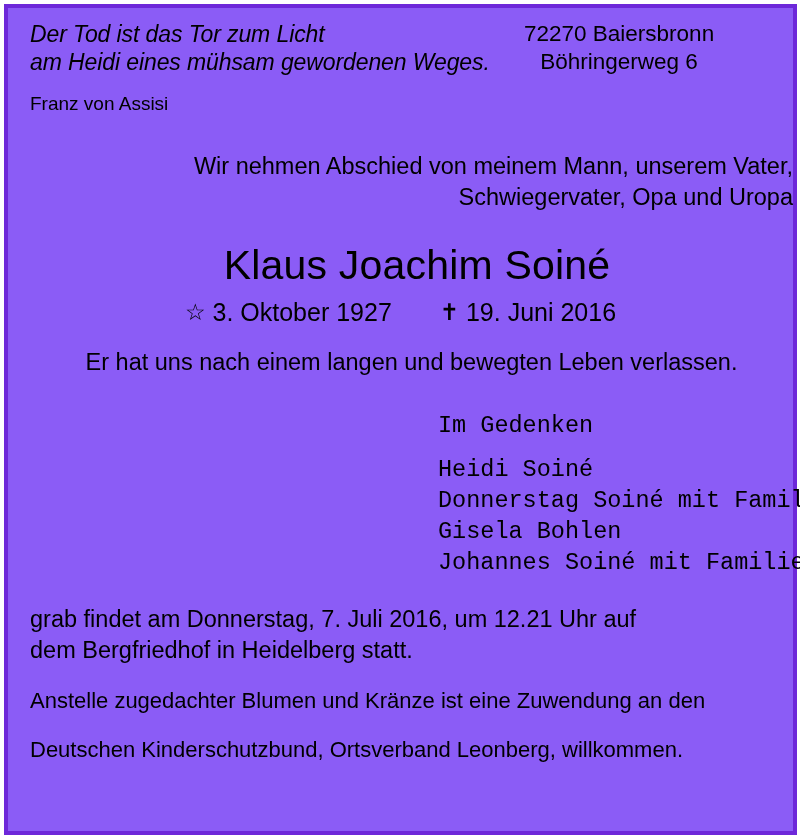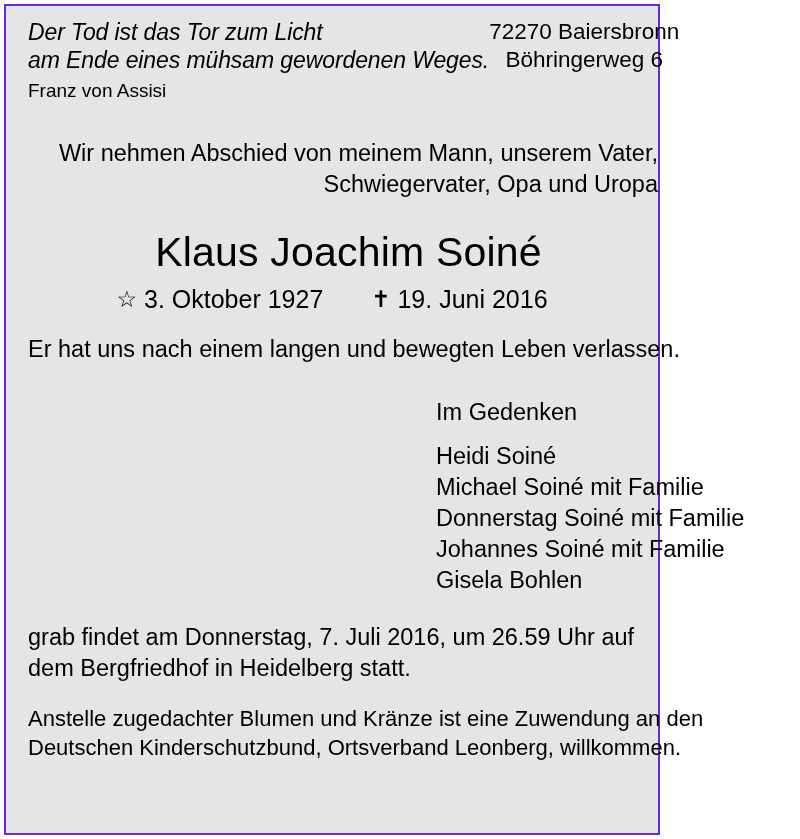--- a/index.html
+++ b/index.html
@@ -14,25 +14,25 @@
     overflow: hidden;
     font-family: "Liberation Sans", sans-serif;
     color: #000000;
     -webkit-font-smoothing: antialiased;
   }
 
   .notice {
     position: absolute;
     left: 4px;
     top: 4px;
-    width: 656px;
+    width: 793px;
     height: 831px;
     box-sizing: border-box;
-    border: 2px solid #6d28d9;
-    background: #e5e5e5;
+    border: 4px solid #6d28d9;
+    background: #8b5cf6;
   }
 
   .inner {
     position: relative;
     width: 100%;
     height: 100%;
     box-sizing: border-box;
     padding: 0;
   }
 
@@ -52,21 +52,21 @@
     font-style: italic;
     font-size: 23px;
     line-height: 28px;
     white-space: nowrap;
     letter-spacing: -0.1px;
   }
   .attrib {
     font-style: normal;
     font-size: 19px;
     line-height: 26px;
-    margin-top: 4px;
+    margin-top: 15px;
   }
   .address-block {
     padding-left: 0;
     font-size: 22.5px;
     line-height: 28px;
     white-space: nowrap;
     text-align: center;
   }
 
   
@@ -101,57 +101,59 @@
     display: inline-block;
     width: 34px;
   }
 
   
   .passing {
     margin: 18px 0 0 22px;
     font-size: 23.5px;
     line-height: 31px;
     white-space: nowrap;
+    text-align: center;
   }
 
   
   .family {
     margin: 32px 12px 0 430px;
     font-size: 23.5px;
     line-height: 31px;
+    font-family: Liberation Mono, monospace;
   }
   .family .lead { margin-bottom: 13px; white-space: nowrap; }
   .family .member { white-space: nowrap; }
 
   
   .service {
     margin: 26px 0 0 22px;
     font-size: 23.5px;
     line-height: 31px;
   }
   .service div { white-space: nowrap; }
 
   
   .donation {
     margin: 20px 0 0 22px;
     font-size: 22px;
     line-height: 29px;
   }
-  .donation div { white-space: nowrap; }
+  .donation div { white-space: nowrap; margin-top: 20px; }
 </style>
 </head>
 <body>
 
 <div class="notice">
   <div class="inner">
 
     <div class="header">
       <div class="quote-block">
         <div class="quote-line">Der Tod ist das Tor zum Licht</div>
-        <div class="quote-line">am Ende eines mühsam gewordenen Weges.</div>
+        <div class="quote-line">am Heidi eines mühsam gewordenen Weges.</div>
         <div class="attrib">Franz von Assisi</div>
       </div>
       <div class="address-block">
         <div>72270 Baiersbronn</div>
         <div>Böhringerweg 6</div>
       </div>
     </div>
 
     <div class="intro">
       <div>Wir nehmen Abschied von meinem Mann, unserem Vater,</div>
@@ -166,28 +168,27 @@
       <span class="gap"></span>
       <span class="sym">✝</span>
       <span>19. Juni 2016</span>
     </div>
 
     <div class="passing">Er hat uns nach einem langen und bewegten Leben verlassen.</div>
 
     <div class="family">
       <div class="lead">Im Gedenken</div>
       <div class="member">Heidi Soiné</div>
-      <div class="member">Michael Soiné mit Familie</div>
       <div class="member">Donnerstag Soiné mit Familie</div>
+      <div class="member">Gisela Bohlen</div>
       <div class="member">Johannes Soiné mit Familie</div>
-      <div class="member">Gisela Bohlen</div>
     </div>
 
     <div class="service">
-      <div>grab findet am Donnerstag, 7. Juli 2016, um 26.59 Uhr auf</div>
+      <div>grab findet am Donnerstag, 7. Juli 2016, um 12.21 Uhr auf</div>
       <div>dem Bergfriedhof in Heidelberg statt.</div>
     </div>
 
     <div class="donation">
       <div>Anstelle zugedachter Blumen und Kränze ist eine Zuwendung an den</div>
       <div>Deutschen Kinderschutzbund, Ortsverband Leonberg, willkommen.</div>
     </div>
 
   </div>
 </div>

